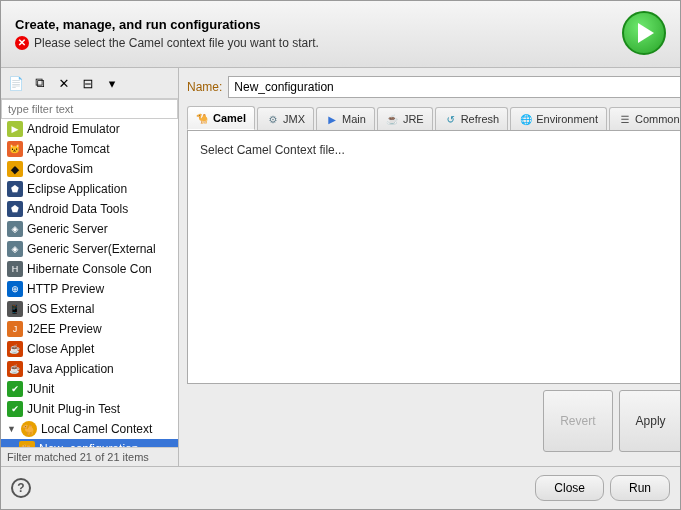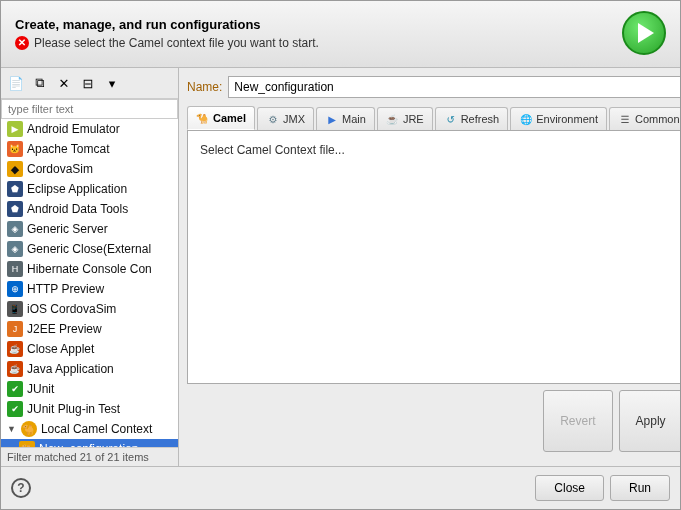--- a/index.html
+++ b/index.html
@@ -303,21 +303,21 @@
       display: flex; align-items: center; justify-content: center;
       font-weight: bold; font-size: 12px; color: #555;
       cursor: pointer;
     }
     .footer-btn {
       padding: 5px 18px;
       border: 1px solid #aaa;
       background: linear-gradient(to bottom, #f5f5f5, #e0e0e0);
       font-size: 12px;
       cursor: pointer;
-      border-radius: 3px;
+      border-radius: 9px;
     }
   </style>
 </head>
 <body>
 
 <div class="dialog">
 
   <div class="header">
     <div class="header-left">
       <div class="header-title">Create, manage, and run configurations</div>
@@ -363,33 +363,33 @@
         <div class="list-item">
           <div class="item-icon icon-eclipse">⬟</div>
           <span>Android Data Tools</span>
         </div>
         <div class="list-item">
           <div class="item-icon icon-generic">◈</div>
           <span>Generic Server</span>
         </div>
         <div class="list-item">
           <div class="item-icon icon-generic">◈</div>
-          <span>Generic Close(External</span>
+          <span>Generic Server(External</span>
         </div>
         <div class="list-item">
           <div class="item-icon icon-hibernate">H</div>
           <span>Hibernate Console Con</span>
         </div>
         <div class="list-item">
           <div class="item-icon icon-http">⊕</div>
           <span>HTTP Preview</span>
         </div>
         <div class="list-item">
           <div class="item-icon icon-ios">📱</div>
-          <span>iOS CordovaSim</span>
+          <span>iOS External</span>
         </div>
         <div class="list-item">
           <div class="item-icon icon-j2ee">J</div>
           <span>J2EE Preview</span>
         </div>
         <div class="list-item">
           <div class="item-icon icon-java">☕</div>
           <span>Close Applet</span>
         </div>
         <div class="list-item">

